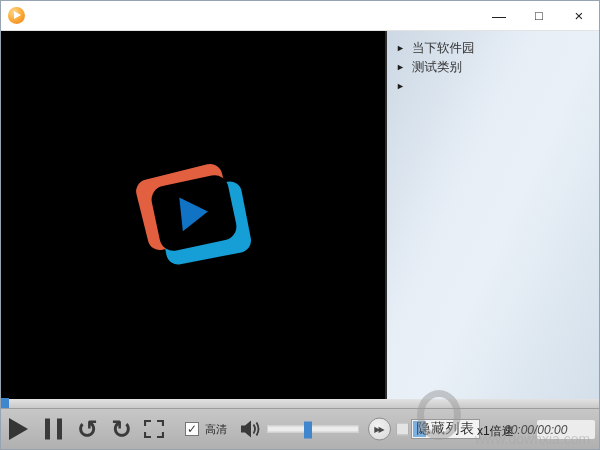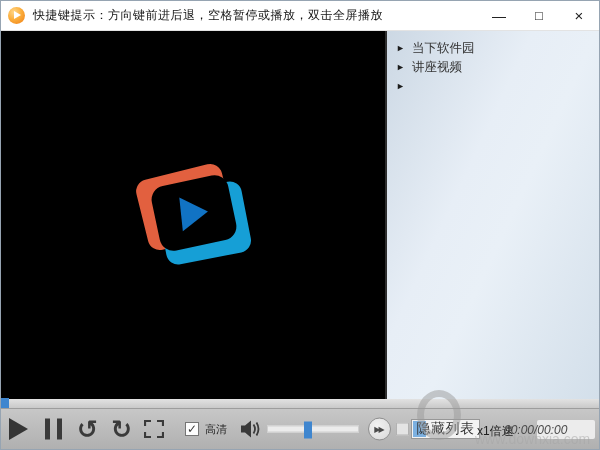--- a/index.html
+++ b/index.html
@@ -120,21 +120,20 @@
   .wm-url { position:absolute; left:58px; top:32px; font-size:14px; color:#a5a5a5;margin-top:15px; }
   svg { display:block; }
 </style>
 </head>
 <body>
 
 <div class="window">
 
   <div class="titlebar">
     <div class="app-icon"></div>
-    <div class="title-text">快捷键提示：方向键前进后退，空格暂停或播放，双击全屏播放</div>
     <div class="win-buttons">
       <div class="win-btn">—</div>
       <div class="win-btn max">□</div>
       <div class="win-btn close">×</div>
     </div>
   </div>
 
   <div class="main">
     <div class="video-area">
       <div class="logo">
@@ -145,21 +144,21 @@
       </div>
     </div>
 
     <div class="sidebar">
       <div class="tree-item">
         <span class="tree-arrow">►</span>
         <span class="tree-label">当下软件园</span>
       </div>
       <div class="tree-item">
         <span class="tree-arrow">►</span>
-        <span class="tree-label">讲座视频</span>
+        <span class="tree-label">测试类别</span>
       </div>
       <div class="tree-item">
         <span class="tree-arrow">►</span>
       </div>
     </div>
   </div>
 
   <div class="seek-strip">
     <div class="seek-handle"></div>
   </div>

